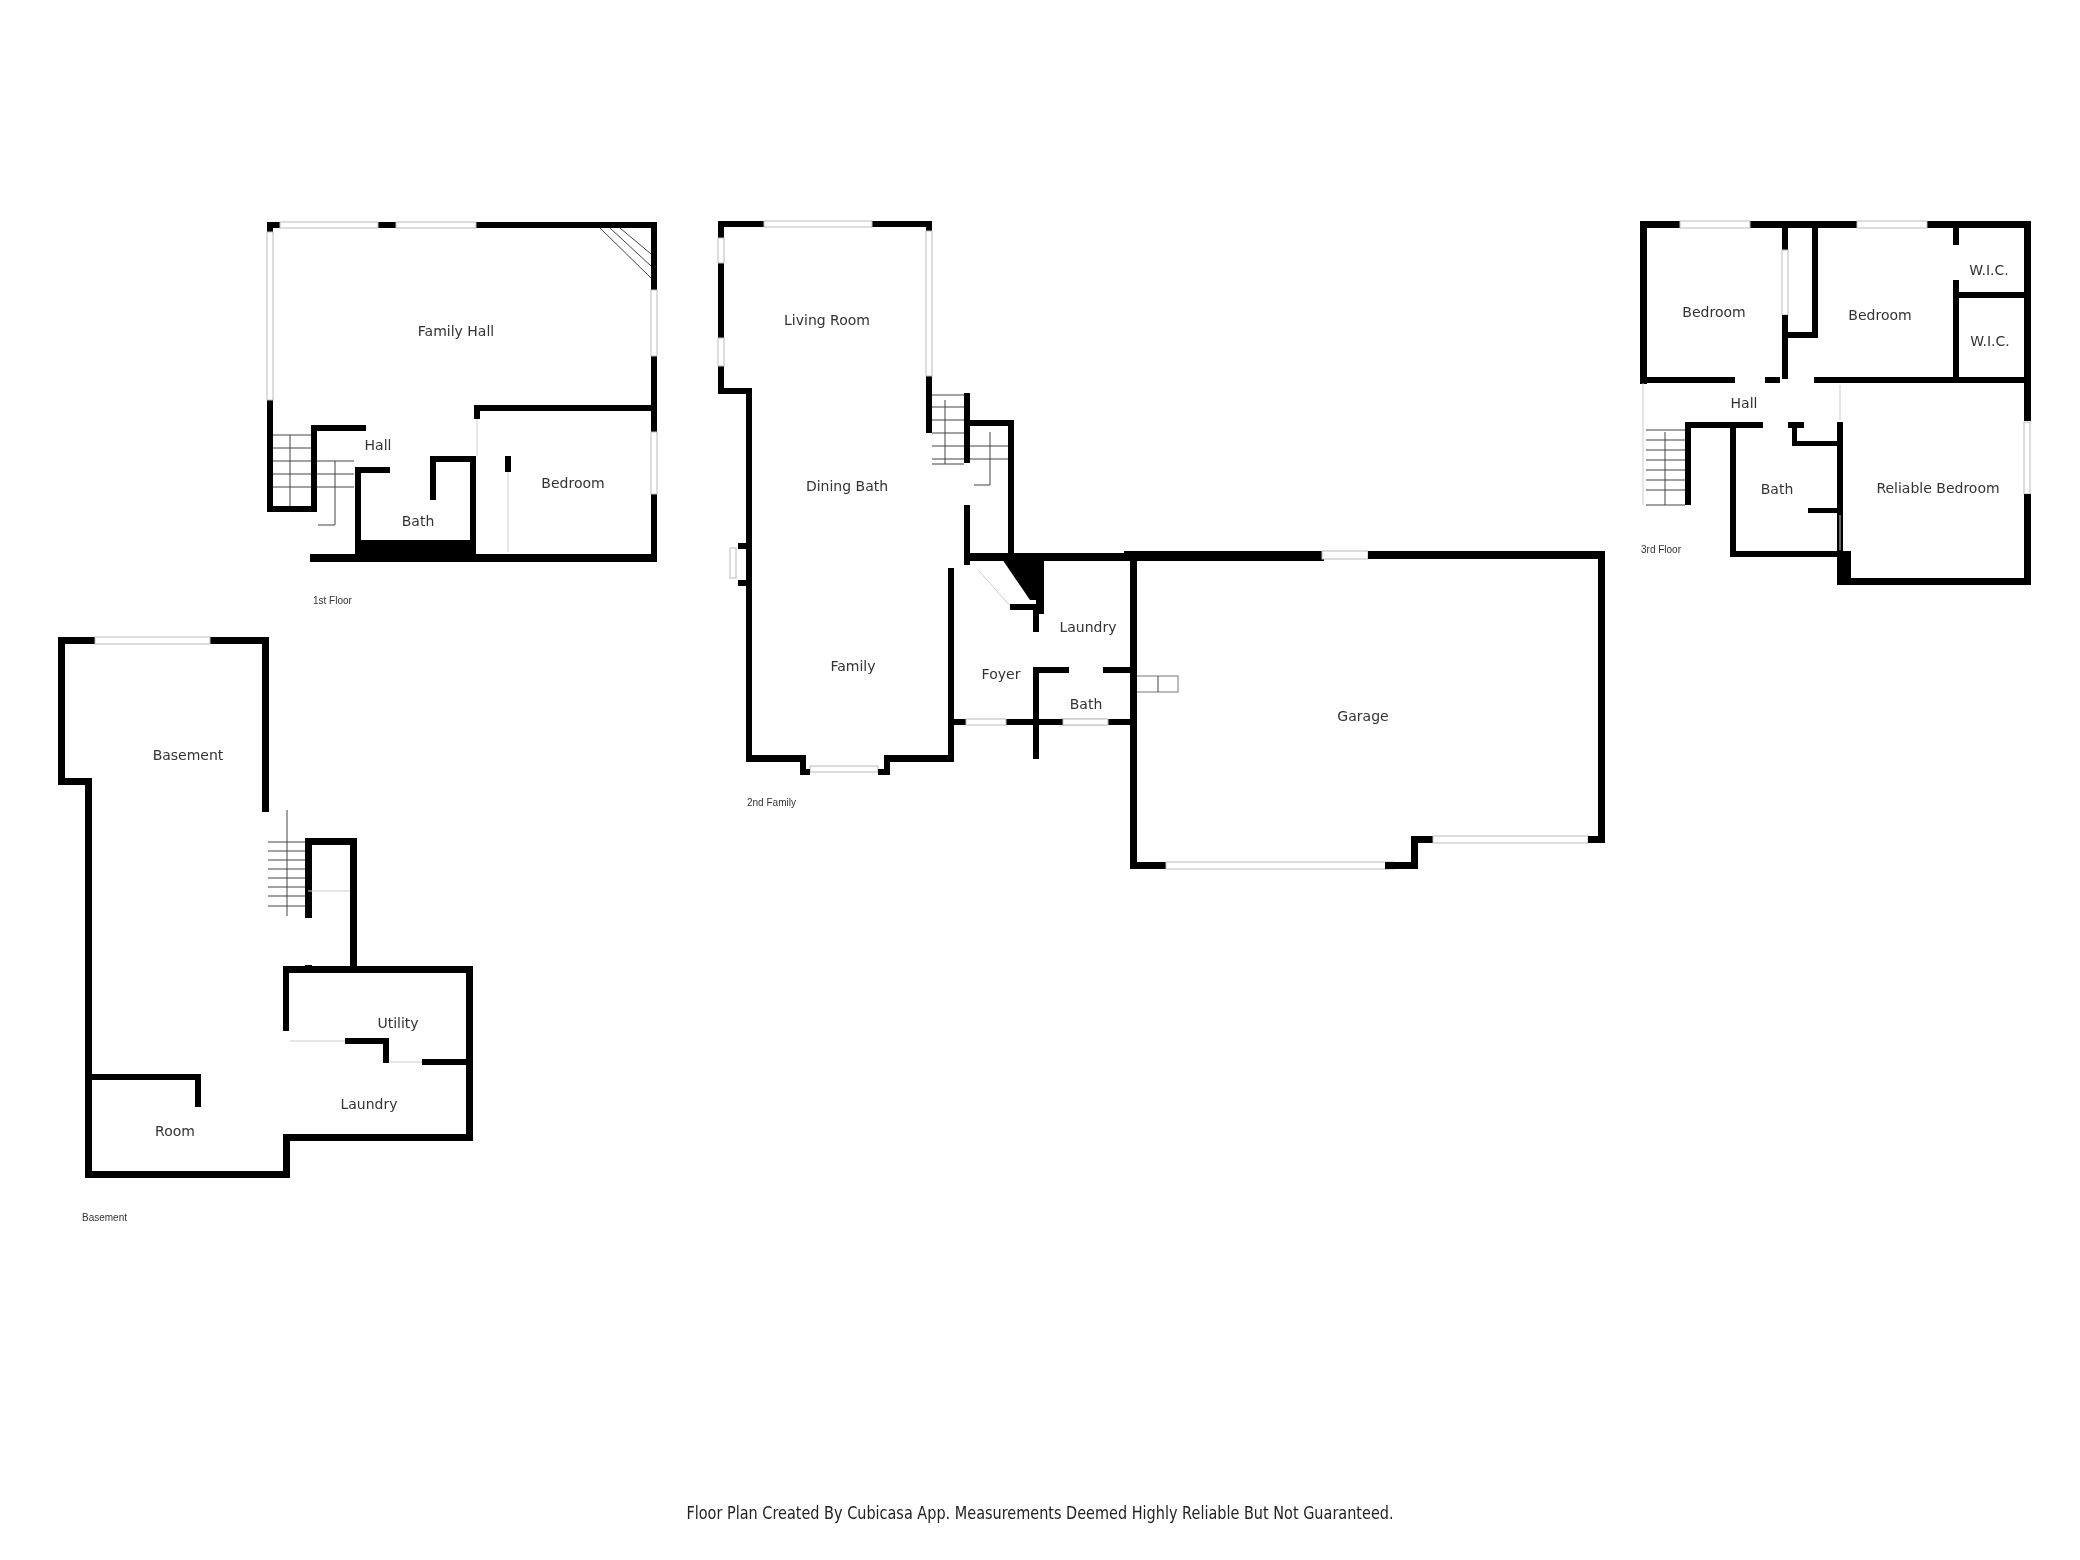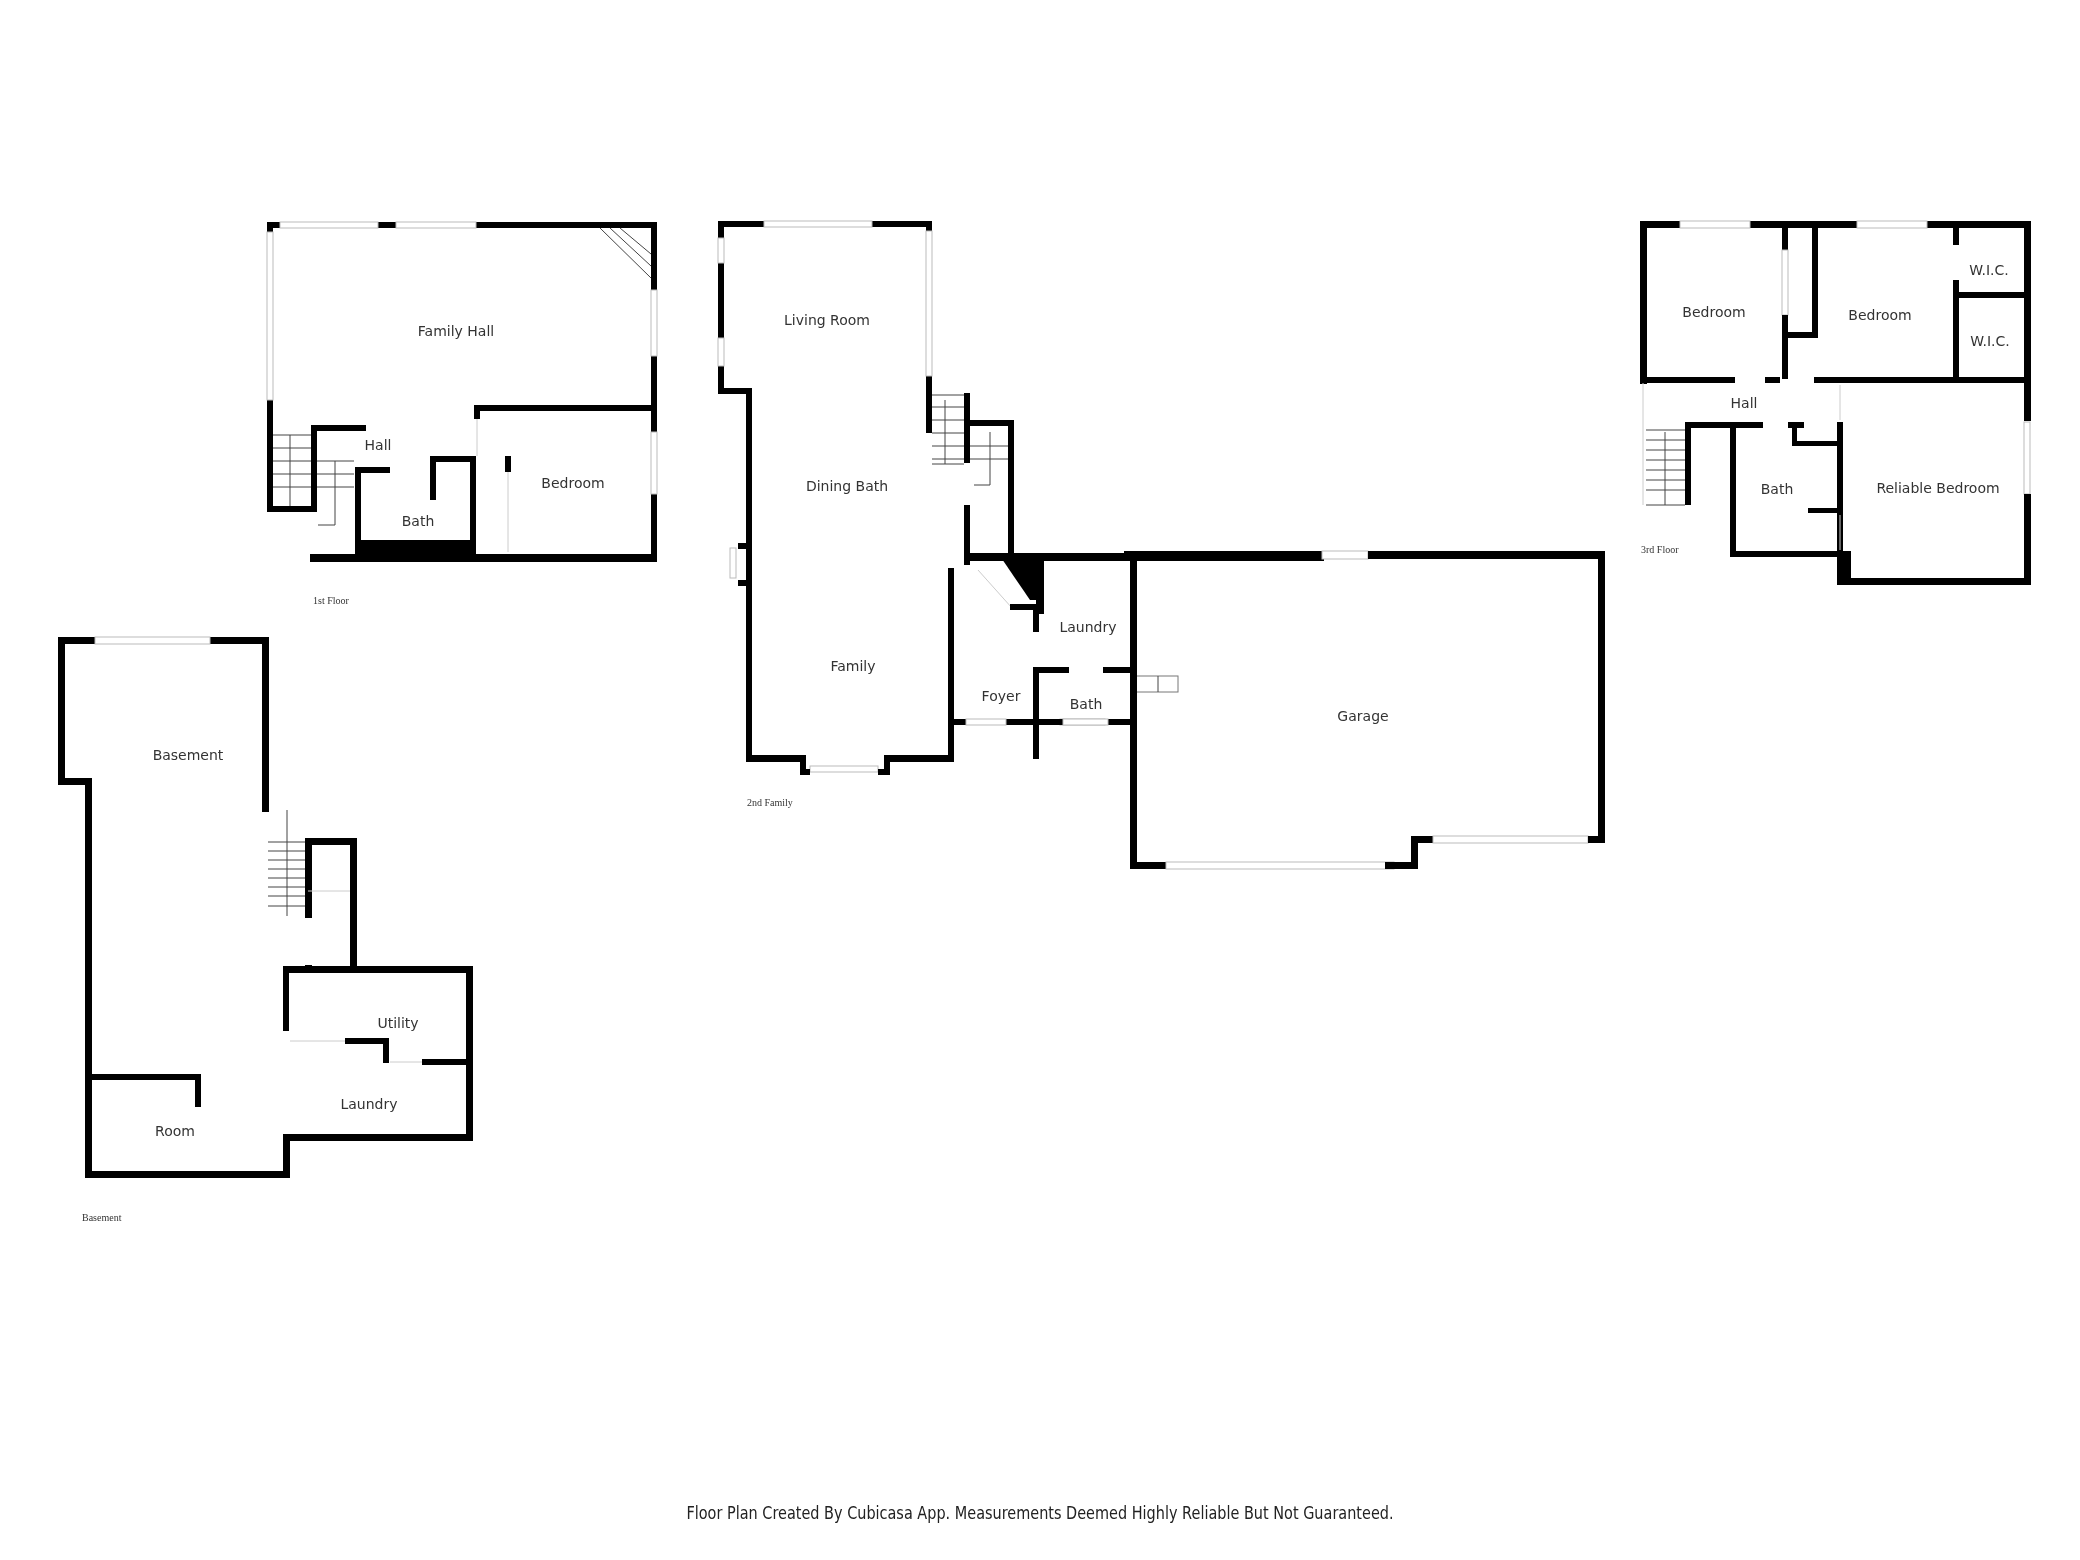--- a/index.html
+++ b/index.html
@@ -3,21 +3,21 @@
 <meta charset="utf-8">
 <style>
   html, body { margin:0; padding:0; background:#ffffff; }
   body { width:2080px; height:1560px; position:relative; overflow:hidden; font-family:"Liberation Sans", sans-serif; }
   svg { position:absolute; left:0; top:0; }
   .w { fill:#000; }
   .win { fill:#fff; stroke:#bbb; stroke-width:1; }
   .thin { stroke:#444; stroke-width:1; fill:none; }
   .open { stroke:#ccc; stroke-width:1; fill:none; }
   .lbl { position:absolute; font-family:"DejaVu Sans", sans-serif; font-size:14px; color:#333; white-space:nowrap; transform:translate(-50%,-50%); }
-  .flr { position:absolute; font-family:Liberation Serif, serif; font-size:10px; color:#333; white-space:nowrap; }
+  .flr { position:absolute; font-family:Liberation Sans, sans-serif; font-size:10px; color:#333; white-space:nowrap; }
   .footer { position:absolute; left:0; width:2080px; top:1503px; text-align:center; font-family:"DejaVu Sans", sans-serif; font-size:17px; color:#222; transform:scaleX(0.85); transform-origin:1040px 0; }
 </style>
 </head>
 <body>
 
 <svg width="2080" height="1560" viewBox="0 0 2080 1560" xmlns="http://www.w3.org/2000/svg">
 
   <g>
 
     <rect class="w" x="267" y="222" width="390" height="6"></rect>
@@ -239,21 +239,21 @@
 
 <span class="lbl" style="left:456px;top:331px">Family Hall</span>
 <span class="lbl" style="left:378px;top:445px">Hall</span>
 <span class="lbl" style="left:418px;top:521px">Bath</span>
 <span class="lbl" style="left:573px;top:483px">Bedroom</span>
 <span class="flr" style="left:313px;top:595px">1st Floor</span>
 
 <span class="lbl" style="left:827px;top:320px">Living Room</span>
 <span class="lbl" style="left:847px;top:486px">Dining Bath</span>
 <span class="lbl" style="left:853px;top:666px">Family</span>
-<span class="lbl" style="left:1001px;top:696px">Foyer</span>
+<span class="lbl" style="left:1001px;top:674px">Foyer</span>
 <span class="lbl" style="left:1088px;top:627px">Laundry</span>
 <span class="lbl" style="left:1086px;top:704px">Bath</span>
 <span class="lbl" style="left:1363px;top:716px">Garage</span>
 <span class="flr" style="left:747px;top:797px">2nd Family</span>
 
 <span class="lbl" style="left:1714px;top:312px">Bedroom</span>
 <span class="lbl" style="left:1880px;top:315px">Bedroom</span>
 <span class="lbl" style="left:1989px;top:270px">W.I.C.</span>
 <span class="lbl" style="left:1990px;top:341px">W.I.C.</span>
 <span class="lbl" style="left:1744px;top:403px">Hall</span>

